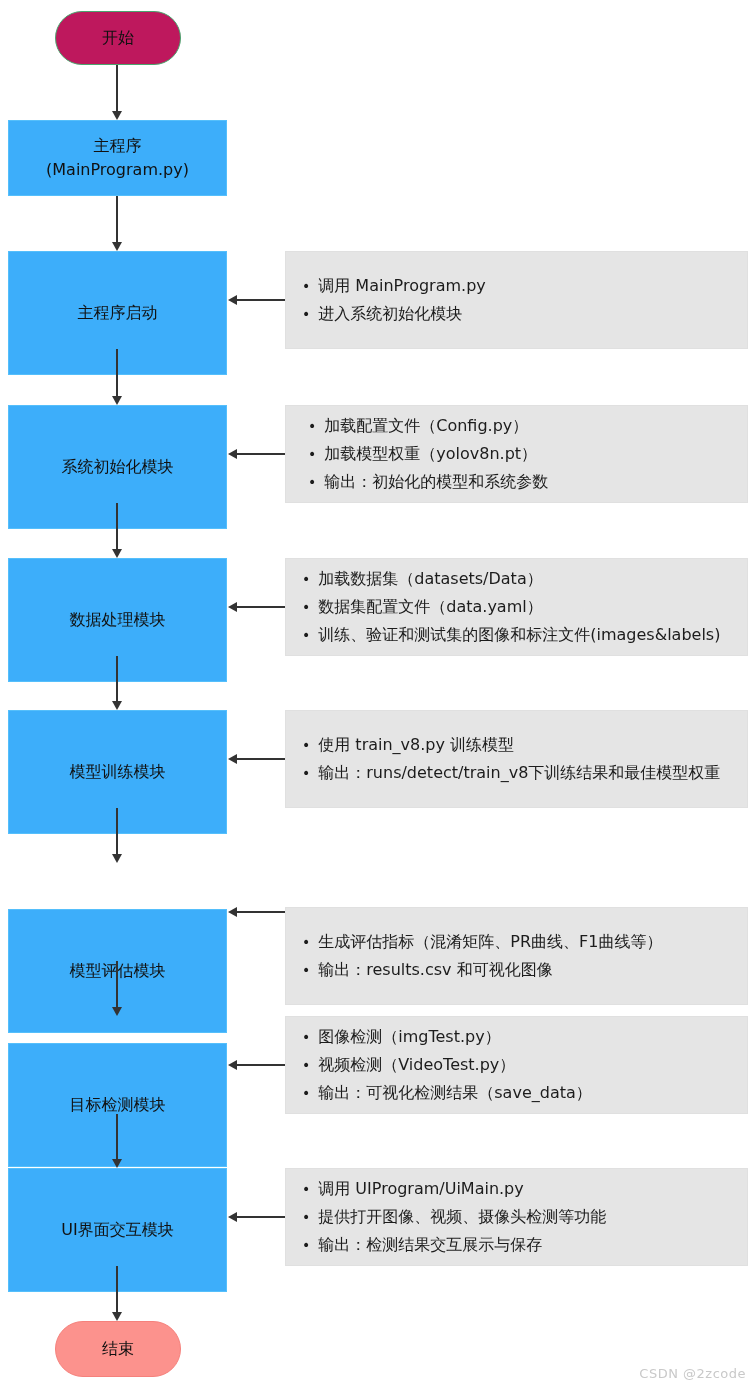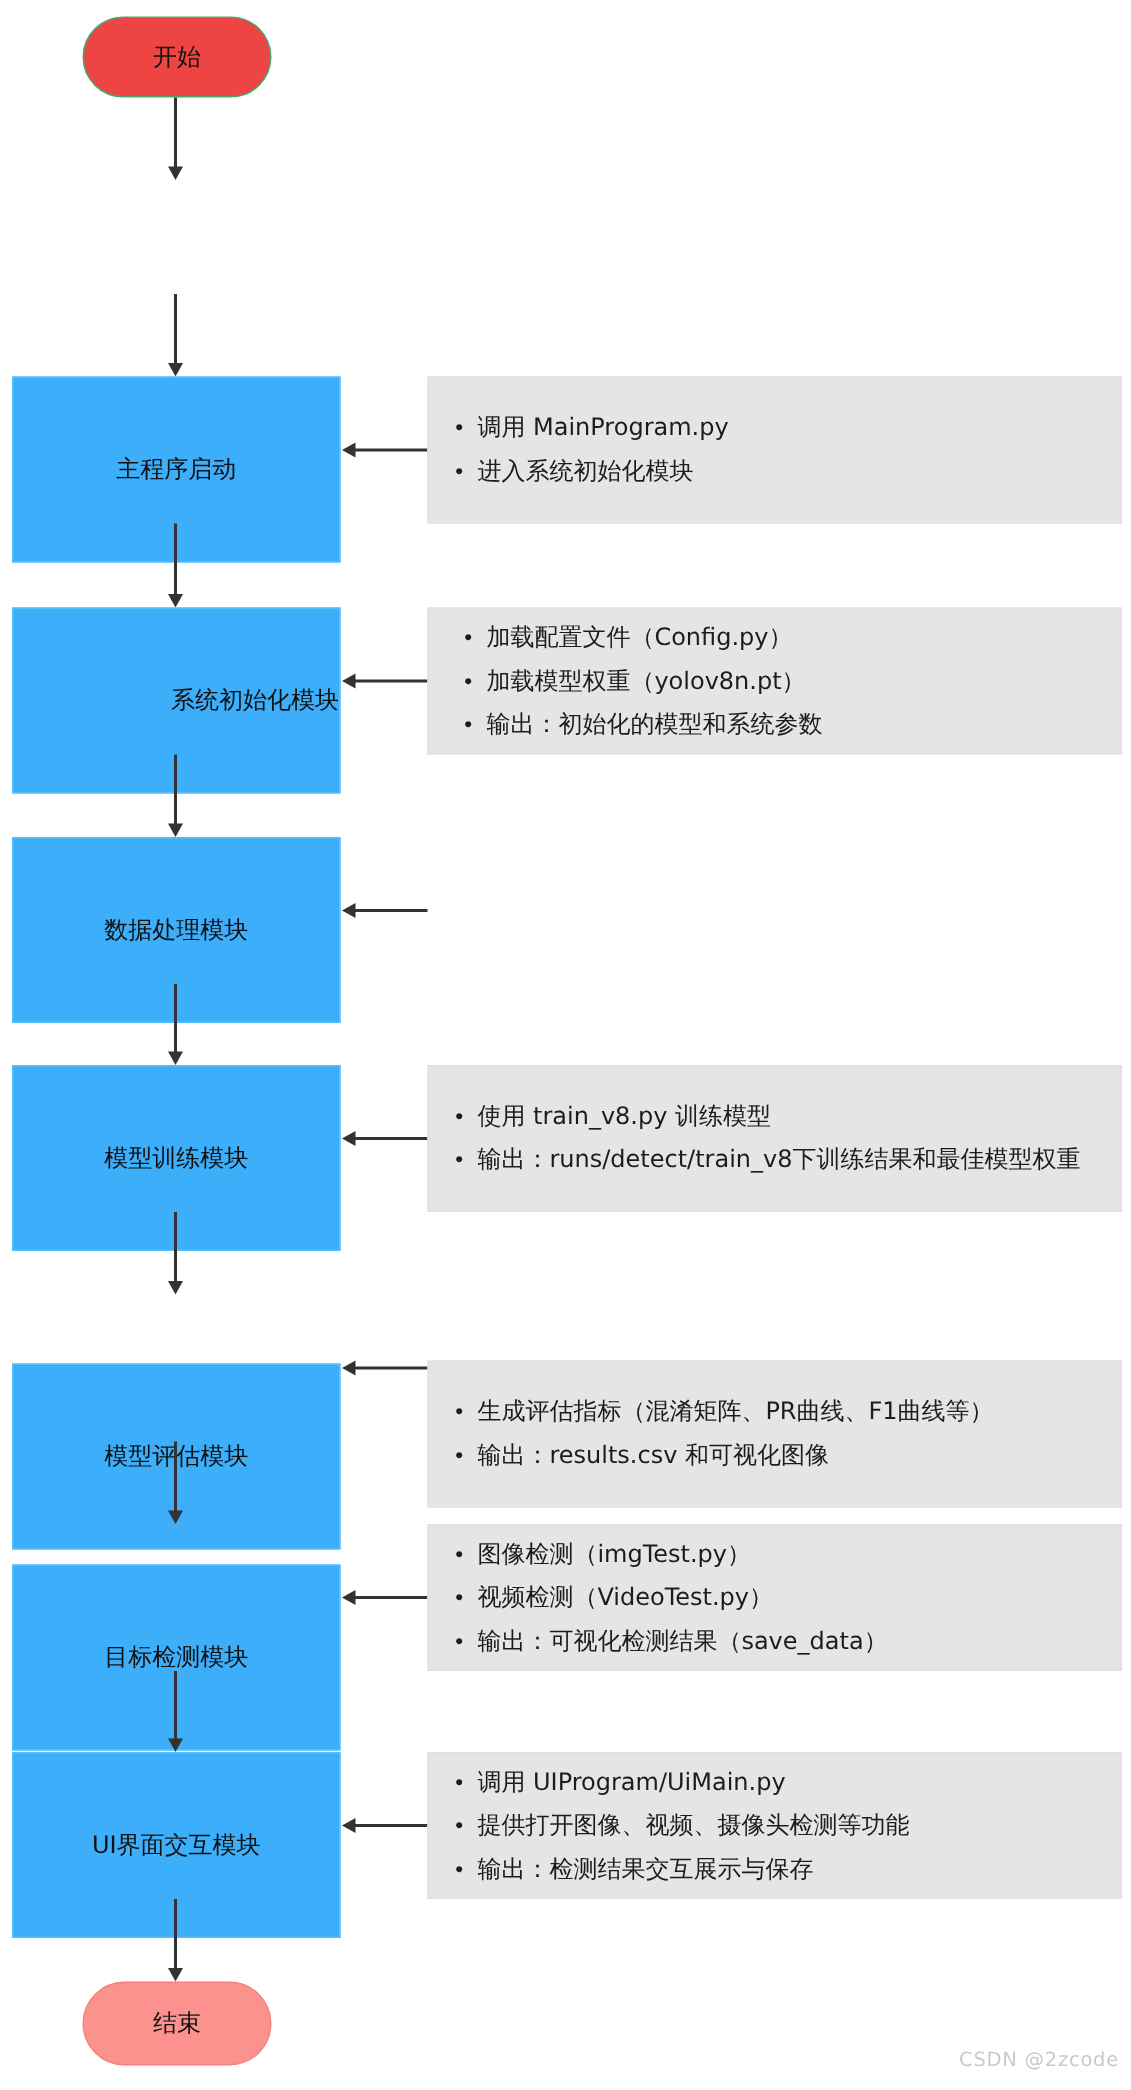--- a/index.html
+++ b/index.html
@@ -6,21 +6,21 @@
   .canvas {
     position:relative; width:754px; height:1393px; background:#ffffff;
     font-family:"DejaVu Sans","Liberation Sans",sans-serif; color:#151515;
     overflow:hidden;
   }
   .node {
     position:absolute; display:flex; align-items:center; justify-content:center;
     font-size:16px; color:#111; box-sizing:border-box; text-align:center;
   }
   .terminal { left:55px; width:126px; height:54px; border-radius:27px; }
-  .start-node { top:11px; background:#ef4444; border:1px solid #4aa56e; }
+  .start-node { top:11px; background:#be185d; border:1px solid #4aa56e; }
   .end-node { top:1321px; height:56px; border-radius:28px; background:#fc928d; border:1px solid #f5817c; }
   .process { left:8px; width:219px; background:#3daefa; border:1px solid #55bffb; }
   .main-box { top:120px; height:76px; flex-direction:column; line-height:24px; }
   .module-box { height:124px; }
   .note-box {
     position:absolute; left:285px; width:463px; height:98px;
     background:#e5e5e5; border:1px solid #e0e0e0; box-sizing:border-box;
     display:flex; flex-direction:column; justify-content:center;
     font-size:16px; color:#1c1c1c; padding:0 4px 0 16px;
   }
@@ -43,52 +43,63 @@
 <body>
 
 <div class="canvas">
 
   <div class="node terminal start-node">
     <span>开始</span>
   </div>
 
   <div class="varrow" style="top:65px;height:55px;"></div>
 
+  <div class="node process main-box">
+    <span>主程序</span>
+    <span>(MainProgram.py)</span>
+  </div>
 
   <div class="varrow" style="top:196px;height:55px;"></div>
 
   <div class="node process module-box" style="top:251px;">
     <span>主程序启动</span>
   </div>
   <div class="harrow" style="top:294px;"></div>
   <div class="note-box" style="top:251px;">
     <ul>
       <li>调用 MainProgram.py</li>
       <li>进入系统初始化模块</li>
     </ul>
   </div>
   <div class="varrow" style="top:349px;height:56px;"></div>
 
-  <div class="node process module-box" style="top:405px;justify-content:flex-end;">
+  <div class="node process module-box" style="top:405px;">
     <span>系统初始化模块</span>
   </div>
   <div class="harrow" style="top:448px;"></div>
   <div class="note-box" style="top:405px;padding-left:22px;">
     <ul>
       <li>加载配置文件（Config.py）</li>
       <li>加载模型权重（yolov8n.pt）</li>
       <li>输出：初始化的模型和系统参数</li>
     </ul>
   </div>
   <div class="varrow" style="top:503px;height:55px;"></div>
 
   <div class="node process module-box" style="top:558px;">
     <span>数据处理模块</span>
   </div>
   <div class="harrow" style="top:601px;"></div>
+  <div class="note-box" style="top:558px;">
+    <ul>
+      <li>加载数据集（datasets/Data）</li>
+      <li>数据集配置文件（data.yaml）</li>
+      <li>训练、验证和测试集的图像和标注文件(images&amp;labels)</li>
+    </ul>
+  </div>
   <div class="varrow" style="top:656px;height:54px;"></div>
 
   <div class="node process module-box" style="top:710px;">
     <span>模型训练模块</span>
   </div>
   <div class="harrow" style="top:753px;"></div>
   <div class="note-box" style="top:710px;">
     <ul>
       <li>使用 train_v8.py 训练模型</li>
       <li>输出：runs/detect/train_v8下训练结果和最佳模型权重</li>

